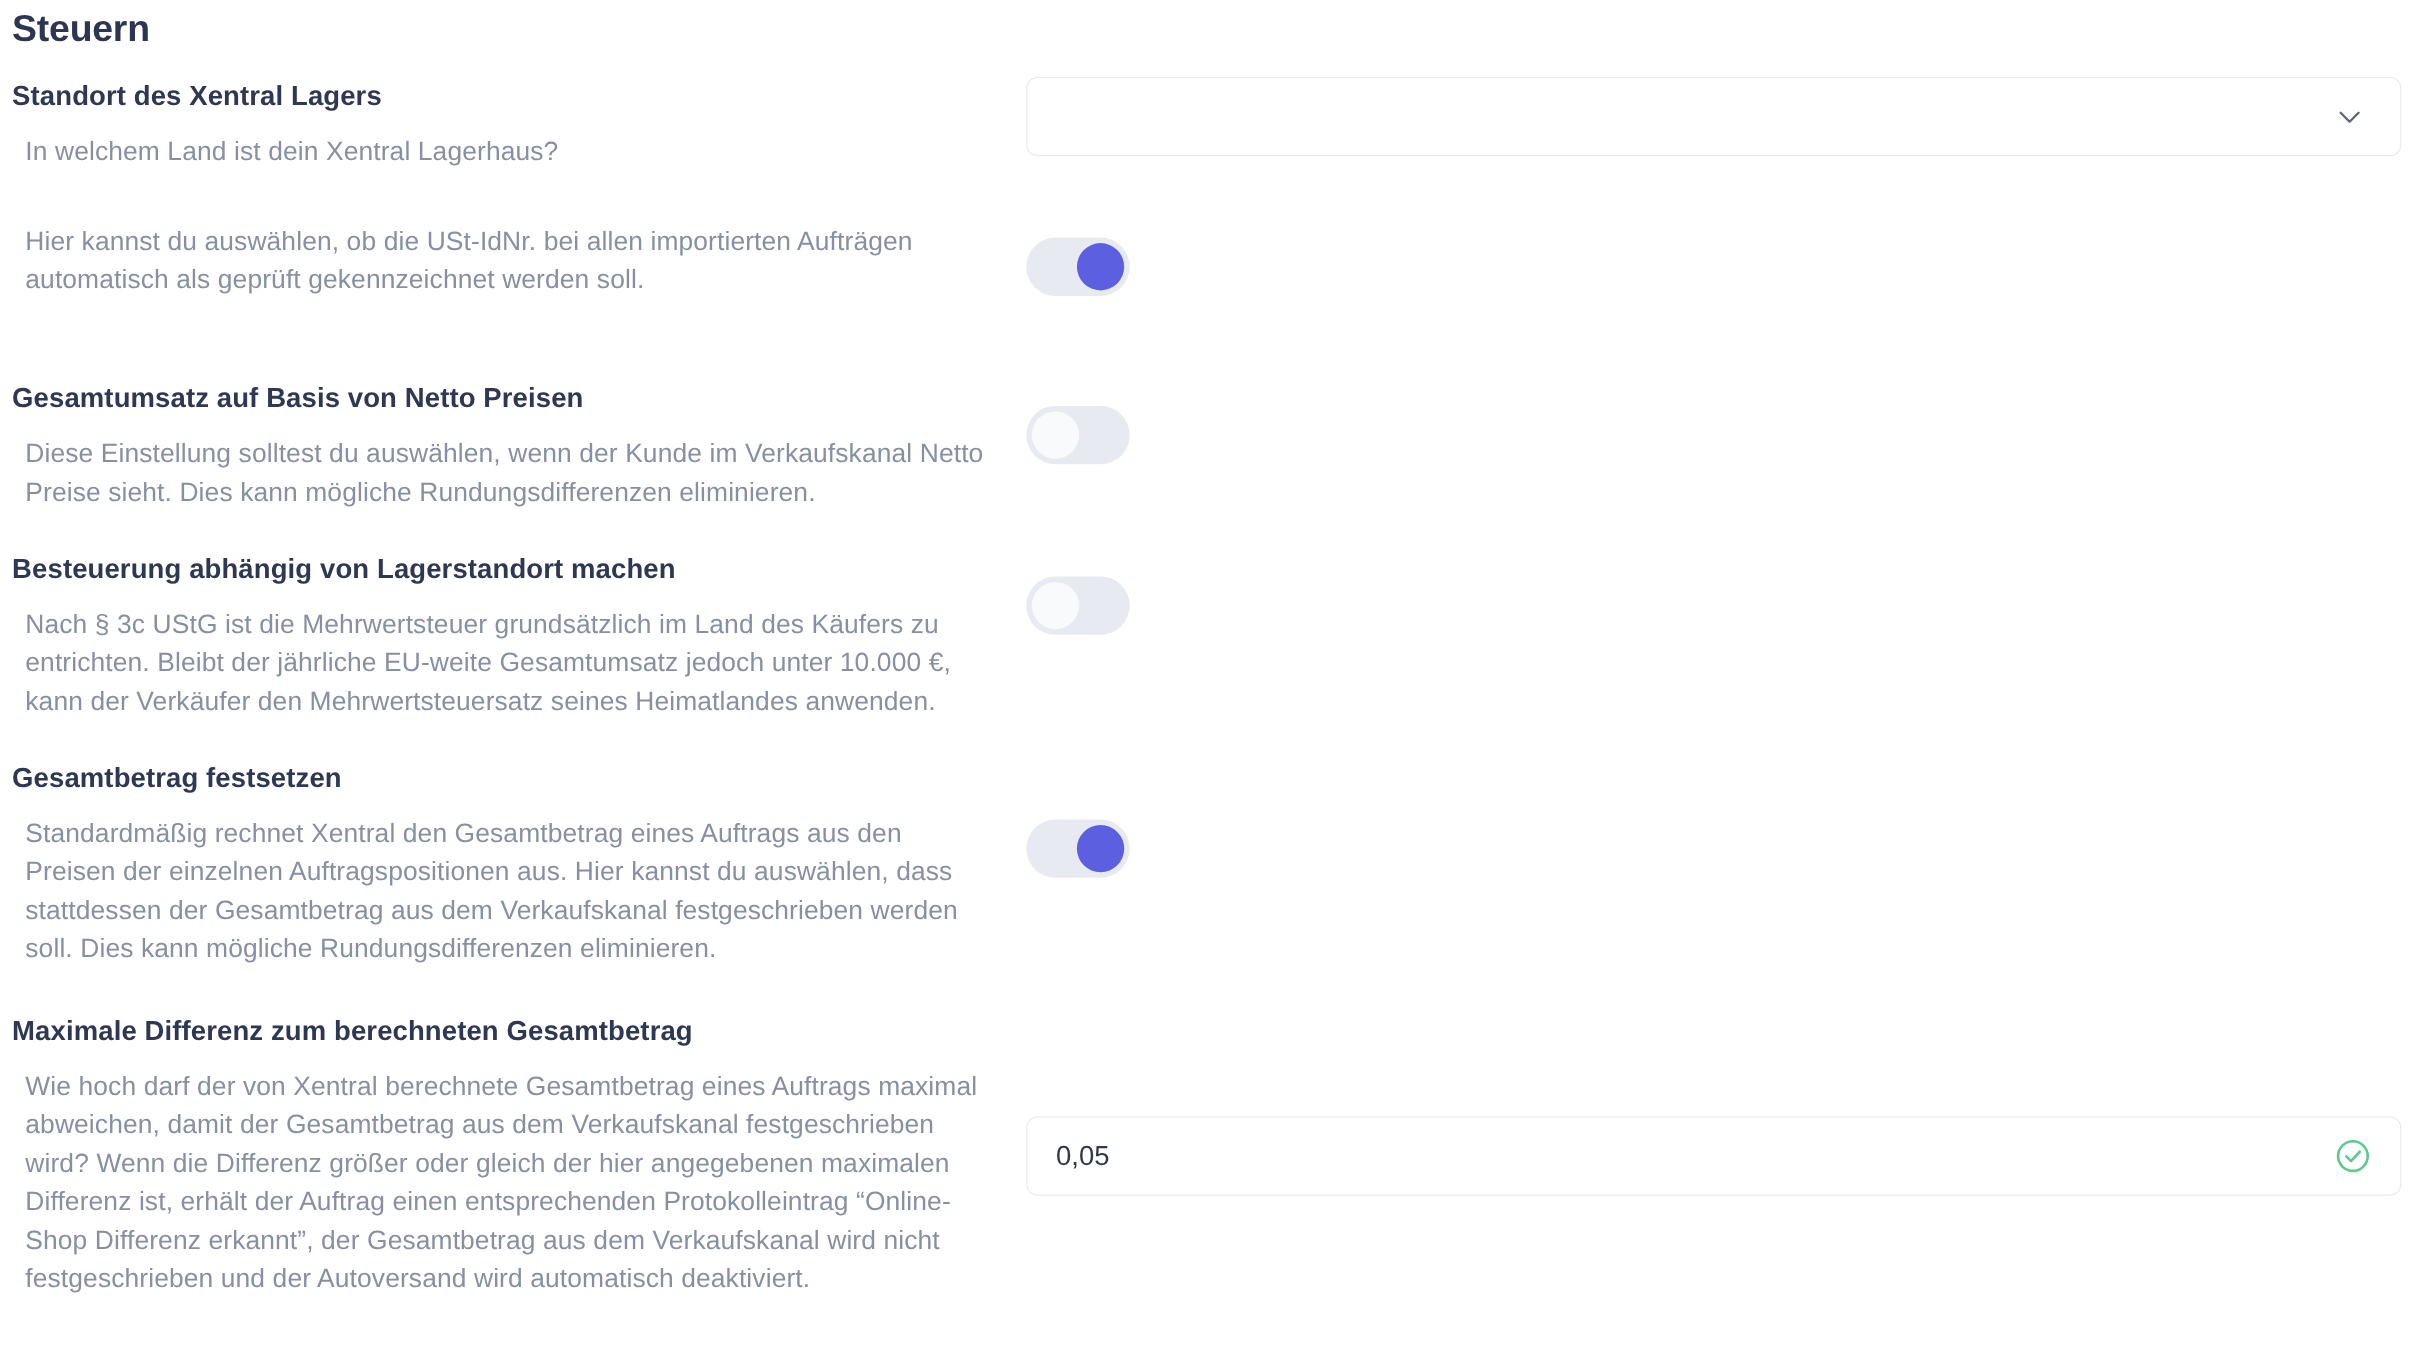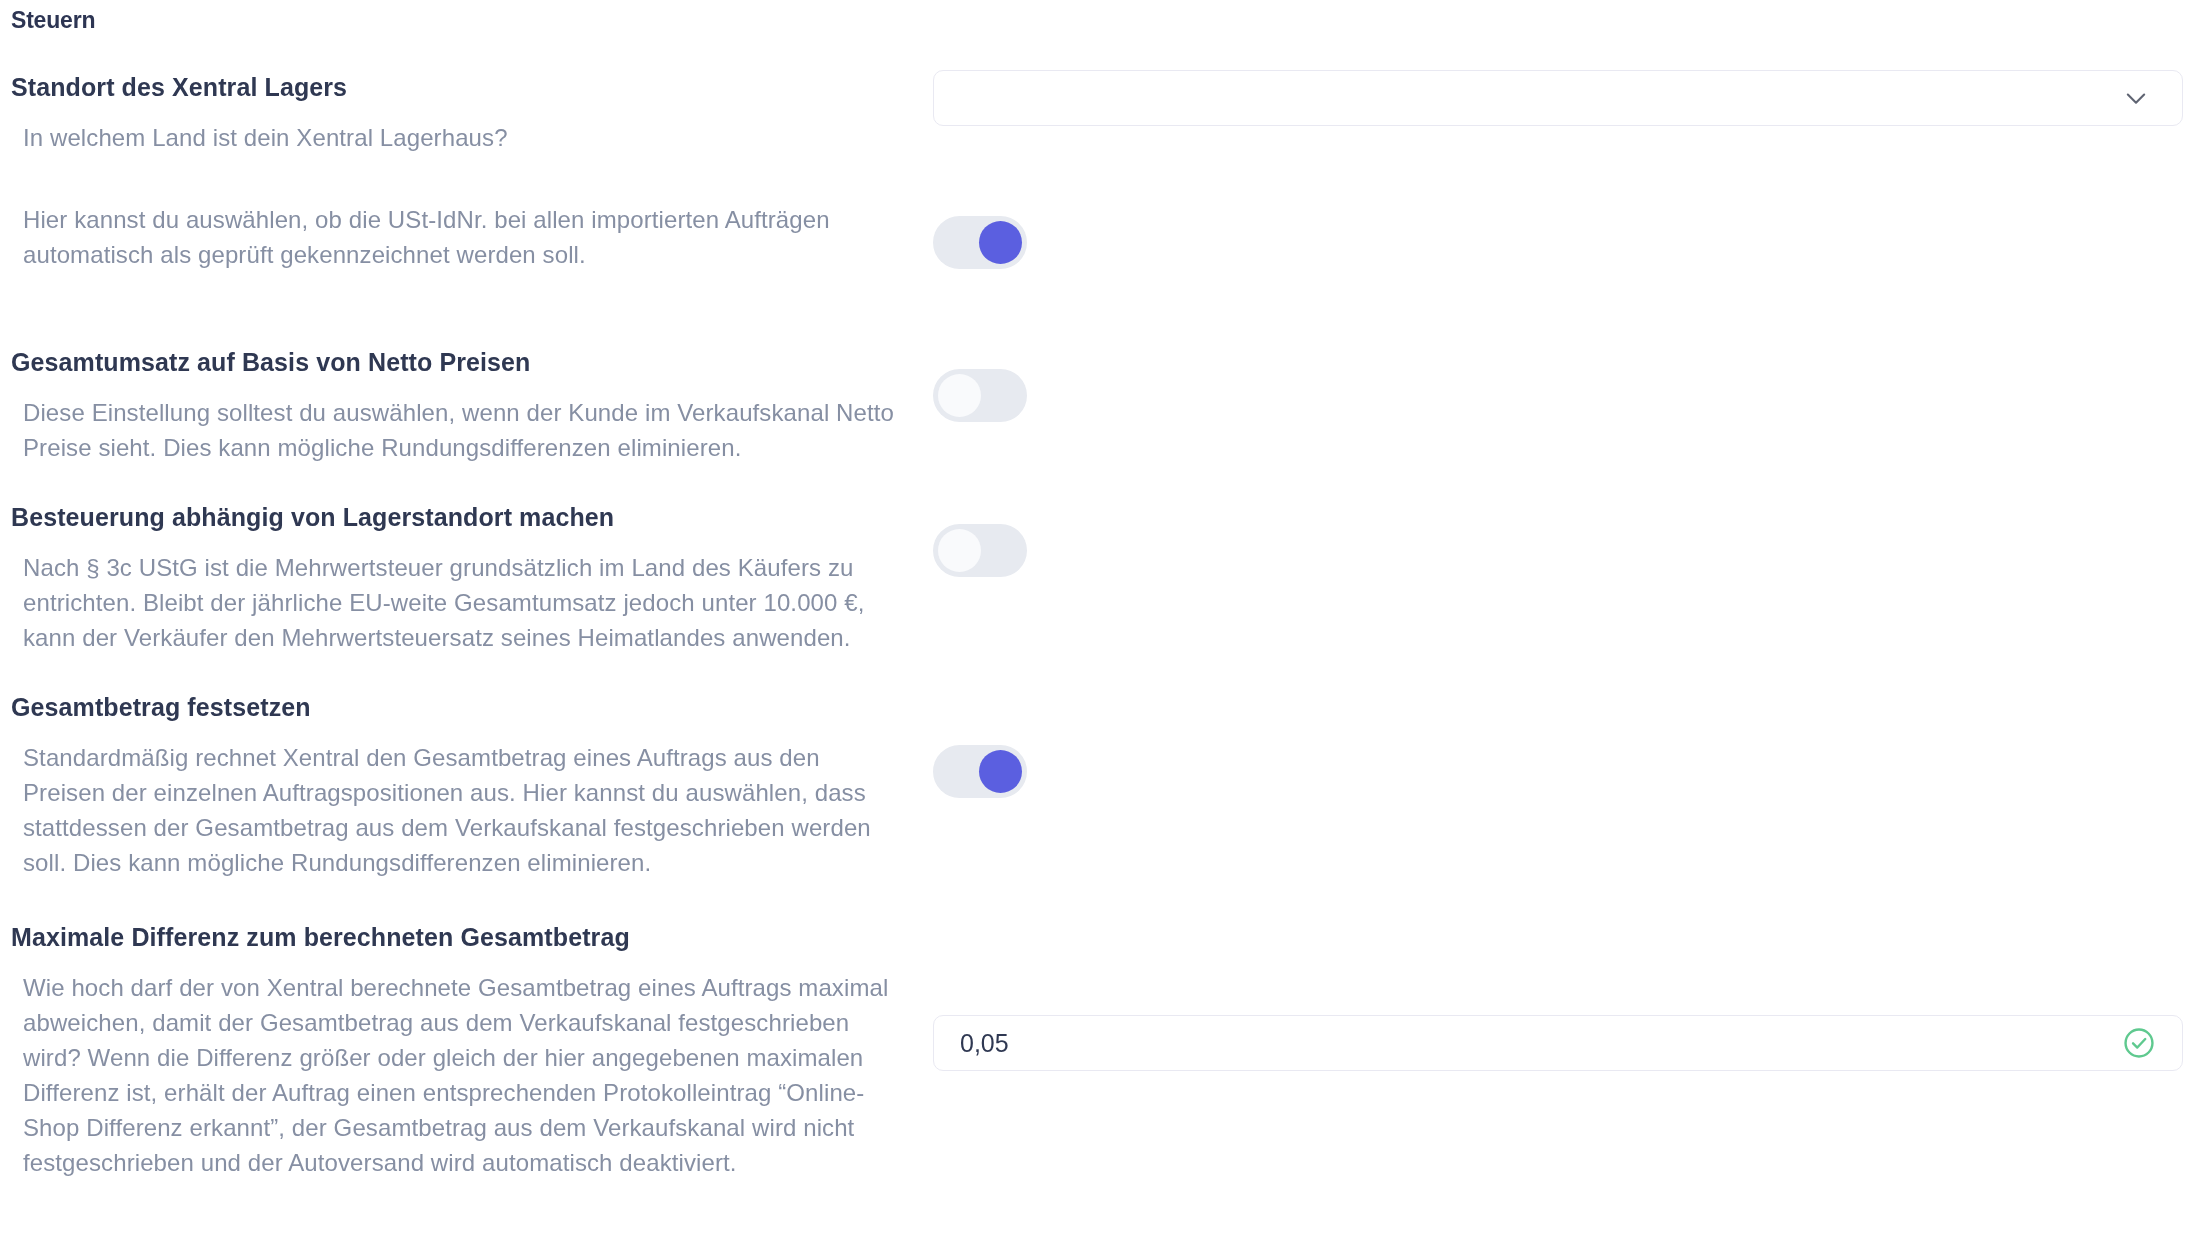--- a/index.html
+++ b/index.html
@@ -20,21 +20,21 @@
   .settings-page {
     position: relative;
     width: 2194px;
     padding: 0 0 0 0;
   }
 
   .page-title {
     position: absolute;
     left: 11px;
     top: 7px;
-    font-size: 23px;
+    font-size: 34px;
     font-weight: bold;
     letter-spacing: -0.2px;
     color: #2d3553;
     margin: 0;
   }
 
   
   .setting-row {
     position: absolute;
     left: 0;
@@ -67,21 +67,21 @@
   .control-col {
     position: absolute;
     left: 933px;
     width: 1250px;
   }
 
   
   .field {
     position: relative;
     width: 1250px;
-    height: 56px;
+    height: 72px;
     border: 1.5px solid #e9e9f2;
     border-radius: 10px;
     background: #ffffff;
     display: flex;
     align-items: center;
     padding: 16px 26px;
   }
   .field-value {
     font-size: 25px;
     color: #2f3852;

